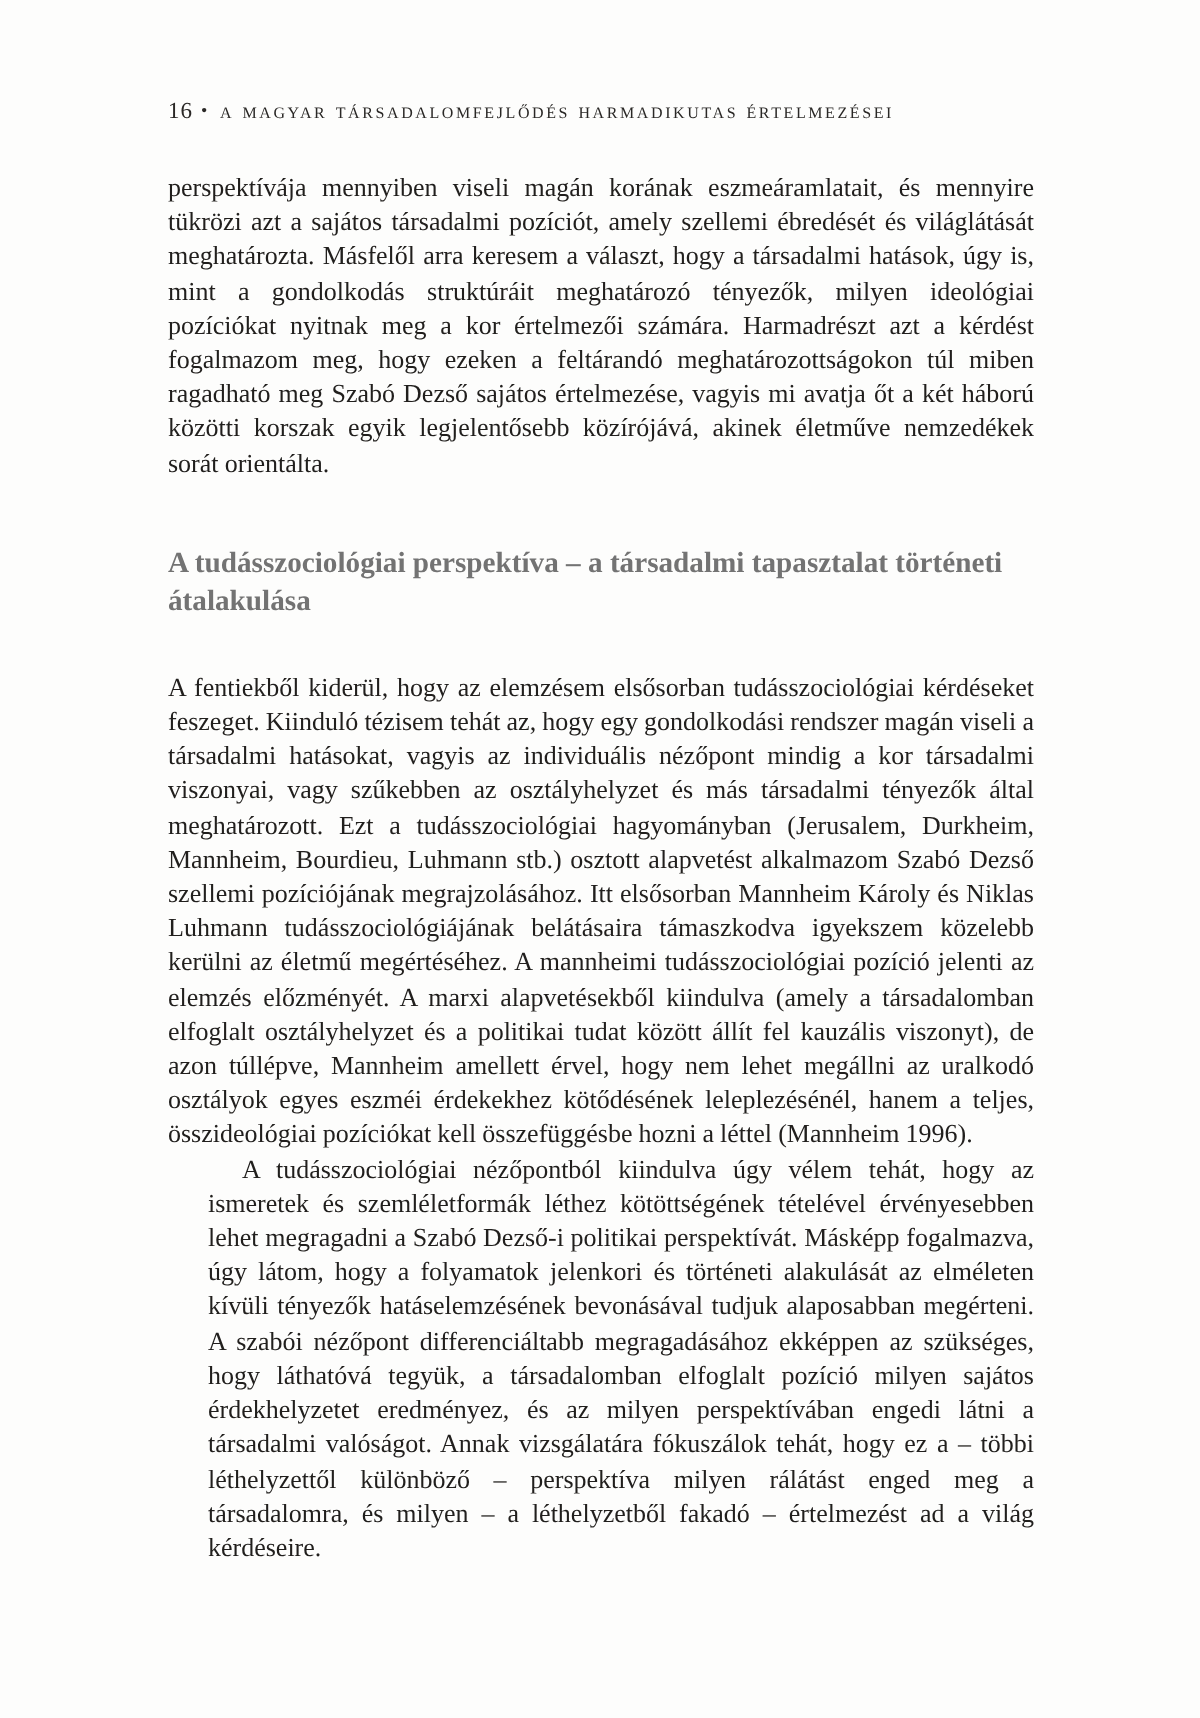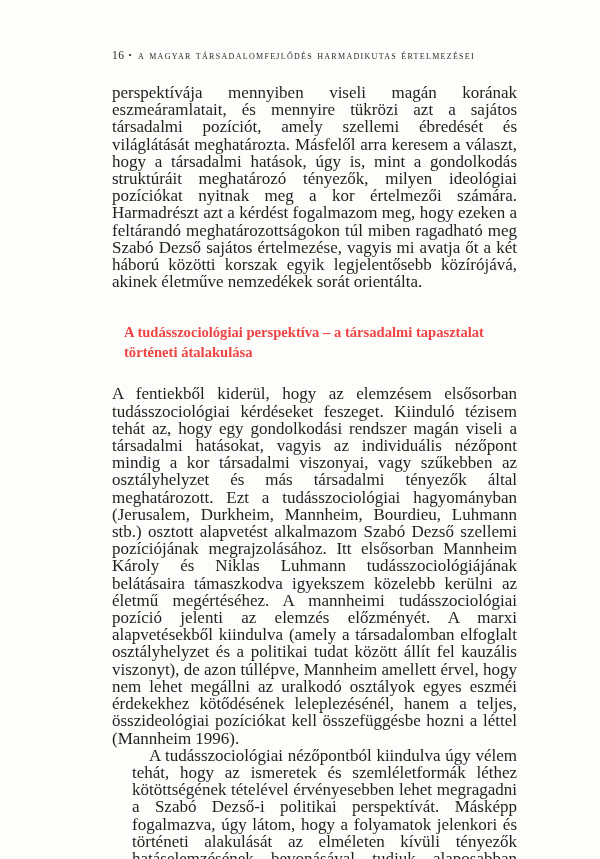--- a/index.html
+++ b/index.html
@@ -6,21 +6,21 @@
     margin: 0;
     padding: 0;
     background: #ffffff;
   }
   .page {
     position: relative;
     width: 600px;
     height: 859px;
     box-sizing: border-box;
     background: #fdfdfc;
-    padding: 49px 83px 0 112px;
+    padding: 49px 83px 0 84px;
     color: #211f1d;
     font-family: "Liberation Serif", "DejaVu Serif", serif;
     overflow: hidden;
   }
   .running-head {
     font-size: 11.5px;
     line-height: 13px;
     letter-spacing: 1.3px;
     white-space: nowrap;
     color: #2a2826;
@@ -36,40 +36,40 @@
   }
   .running-head .title {
     font-variant: small-caps;
     text-transform: lowercase;
   }
   .running-head .title::first-letter {
     text-transform: uppercase;
   }
   .body-par {
     margin: 0;
-    font-size: 17px;
+    font-size: 13px;
     line-height: 17.2px;
     text-align: justify;
     hyphens: auto;
     -webkit-hyphens: auto;
     word-spacing: -0.2px;
   }
   .body-par.continued {
     margin-top: 22px;
   }
   .body-par.indented {
     text-indent: 17px;
     margin-left: 20px;
   }
   .section-heading {
-    margin: 33px 0 23px 12px;
+    margin: 33px 0 23px 0;
     font-size: 14.6px;
     line-height: 19.5px;
     font-weight: bold;
-    color: #ef4444;
+    color: #737373;
   }
 </style>
 </head>
 <body>
 
 <div class="page">
 
   <div class="running-head">
     <span class="pagenum">16</span><span class="sep">•</span><span class="title">A magyar társadalomfejlődés harmadikutas értelmezései</span>
   </div>

